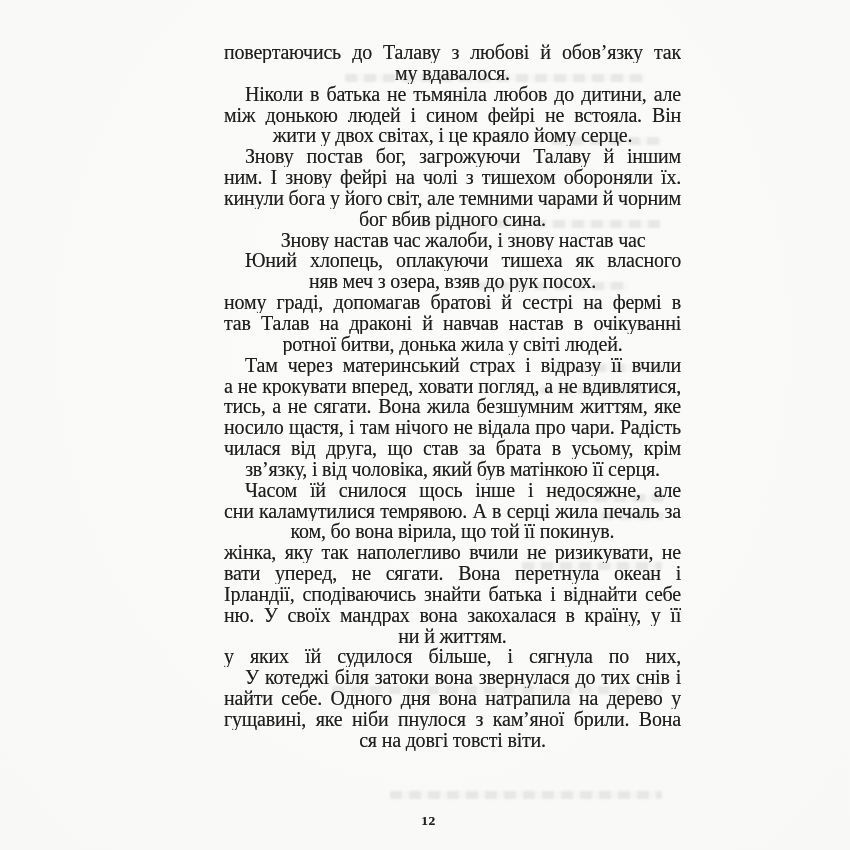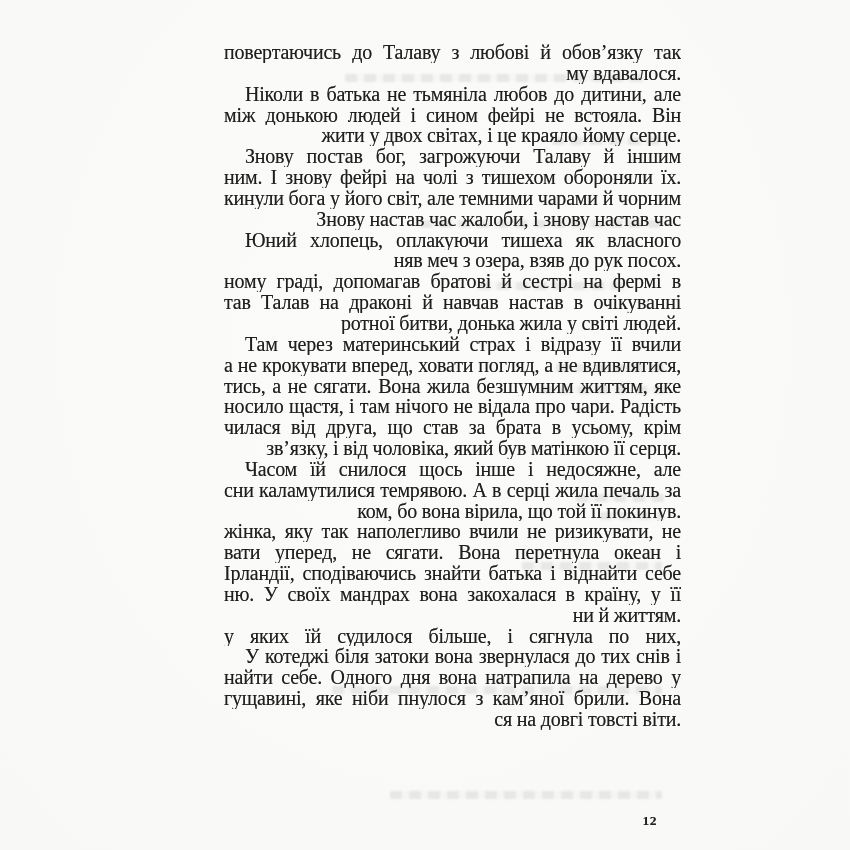--- a/index.html
+++ b/index.html
@@ -44,37 +44,37 @@
     color: #1f1f1f;
     font-size: 20px;
     letter-spacing: -0.2px;
     text-shadow: 0 0 0.5px rgba(31,31,31,0.55);
   }
   .line {
     height: 20.85px;
     line-height: 20.85px;
     overflow: hidden;
     white-space: normal;
-    text-align: right;
+    text-align: center;
   }
   .line.j {
     text-align: justify;
     text-align-last: justify;
   }
   .line.ind {
     padding-left: 21px;
   }
   .page-number {
     position: absolute;
     left: 200px;
     top: 811px;
     width: 457px;
     height: 20px;
     line-height: 20px;
-    text-align: right;
+    text-align: center;
     color: #222222;
     font-size: 13.5px;
     font-weight: bold;
     letter-spacing: 0.5px;
     text-shadow: 0 0 0.5px rgba(34,34,34,0.5);
   }
 </style>
 </head>
 <body>
 
@@ -96,20 +96,21 @@
 
   <div class="text-column" id="text-column">
       <div class="line j">повертаючись до Талаву з любові й обов’язку так часто, як йо-</div>
       <div class="line">му вдавалося.</div>
       <div class="line j ind">Ніколи в батька не тьмяніла любов до дитини, але любов</div>
       <div class="line j">між донькою людей і сином фейрі не встояла. Він намагався</div>
       <div class="line">жити у двох світах, і це краяло йому серце.</div>
       <div class="line j ind">Знову постав бог, загрожуючи Талаву й іншим світам поза</div>
       <div class="line j">ним. І знову фейрі на чолі з тишехом обороняли їх. Фейрі від-</div>
       <div class="line j">кинули бога у його світ, але темними чарами й чорним мечем</div>
+      <div class="line">бог вбив рідного сина.</div>
       <div class="line ind">Знову настав час жалоби, і знову настав час перетнула.</div>
       <div class="line j ind">Юний хлопець, оплакуючи тишеха як власного батька, під-</div>
       <div class="line">няв меч з озера, взяв до рук посох.</div>
       <div class="line j">ному граді, допомагав братові й сестрі на фермі в долині, облі-</div>
       <div class="line j">тав Талав на драконі й навчав настав в очікуванні невідво-</div>
       <div class="line">ротної битви, донька жила у світі людей.</div>
       <div class="line j ind">Там через материнський страх і відразу її вчили відступати,</div>
       <div class="line j">а не крокувати вперед, ховати погляд, а не вдивлятися, саха-</div>
       <div class="line j">тись, а не сягати. Вона жила безшумним життям, яке не при-</div>
       <div class="line j">носило щастя, і там нічого не відала про чари. Радість їй лу-</div>

